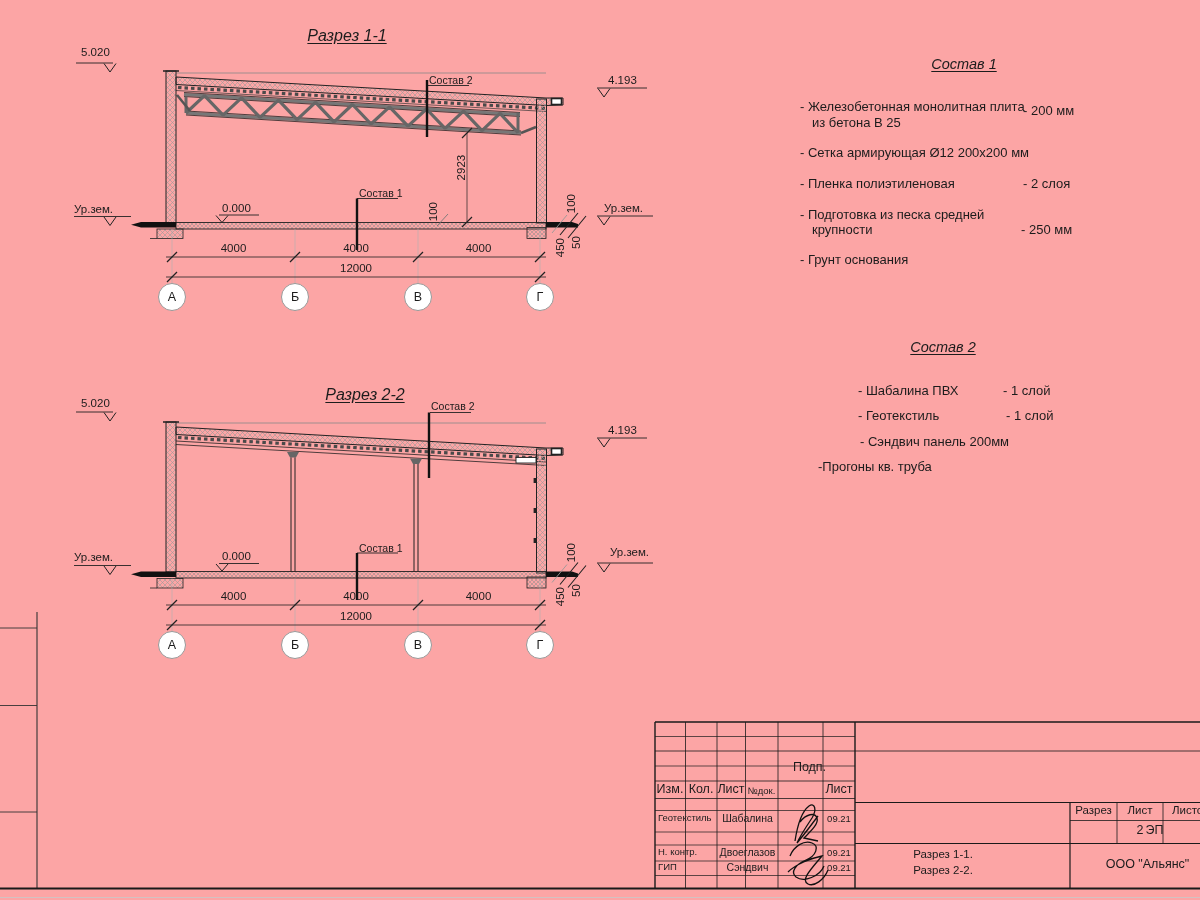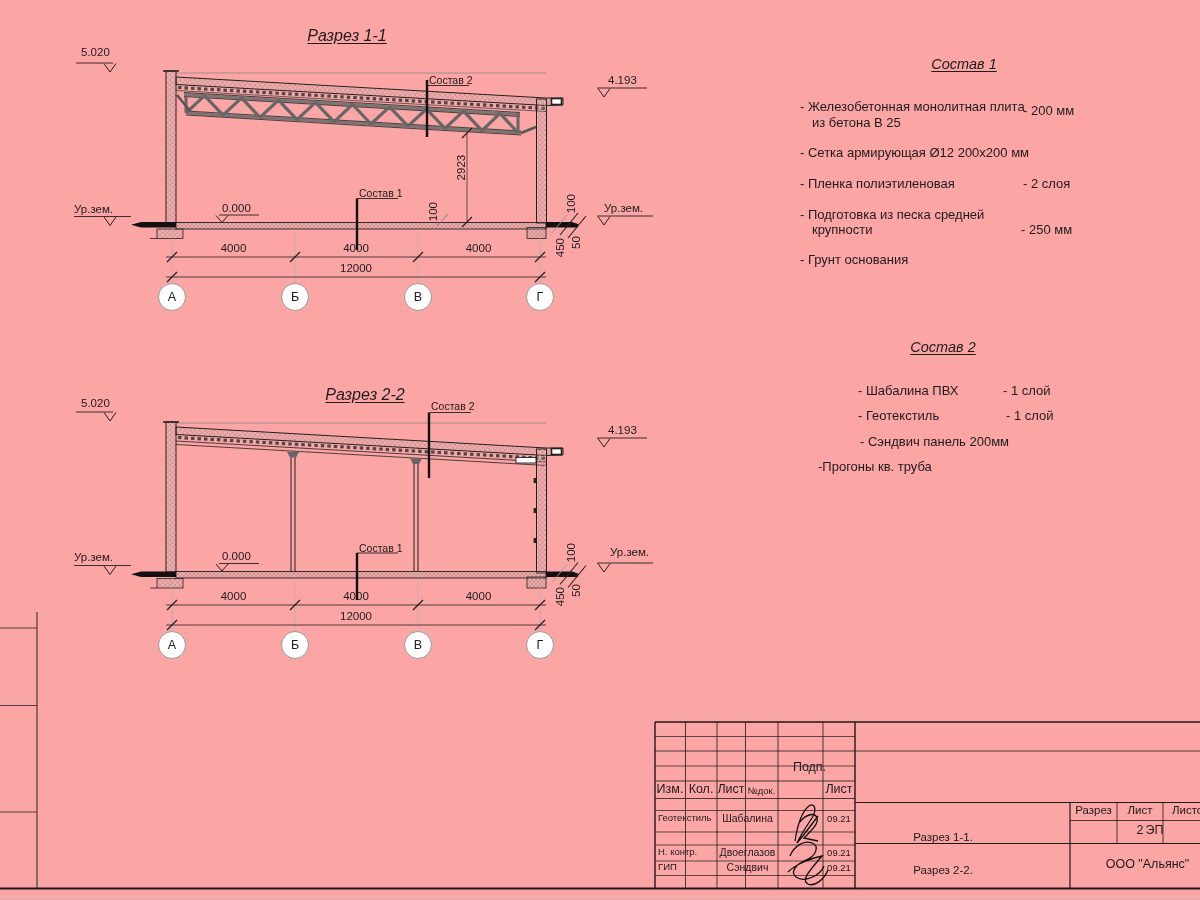--- a/index.html
+++ b/index.html
@@ -260,21 +260,21 @@
 <div class="t f9" style="left:658px;top:813px">Геотекстиль</div>
 <div class="t f10 c" style="left:717px;top:812px;width:61px">Шабалина</div>
 <div class="t f9 c" style="left:823px;top:814px;width:32px">09.21</div>
 <div class="t f9" style="left:658px;top:847px">Н. контр.</div>
 <div class="t f10 c" style="left:717px;top:846px;width:61px">Двоеглазов</div>
 <div class="t f9 c" style="left:823px;top:848px;width:32px">09.21</div>
 <div class="t f9" style="left:658px;top:862px">ГИП</div>
 <div class="t f10 c" style="left:717px;top:861px;width:61px">Сэндвич</div>
 <div class="t f9 c" style="left:823px;top:863px;width:32px">09.21</div>
 
-<div class="t f11 c" style="left:838px;top:831px;width:210px">Разрез 1-1.</div>
+<div class="t f11 c" style="left:838px;top:848px;width:210px">Разрез 1-1.</div>
 <div class="t f11 c" style="left:838px;top:864px;width:210px">Разрез 2-2.</div>
 
 <div class="t f11 c" style="left:1070px;top:804px;width:47px">Разрез</div>
 <div class="t f11 c" style="left:1117px;top:804px;width:46px">Лист</div>
 <div class="t f11" style="left:1172px;top:804px">Листов</div>
 <div class="t f12 c" style="left:1131px;top:823px;width:47px">ЭП</div>
 <div class="t f12 c" style="left:1117px;top:823px;width:46px">2</div>
 <div class="t f12 c" style="left:1070px;top:857px;width:155px">ООО "Альянс"</div>
 
 </div>

